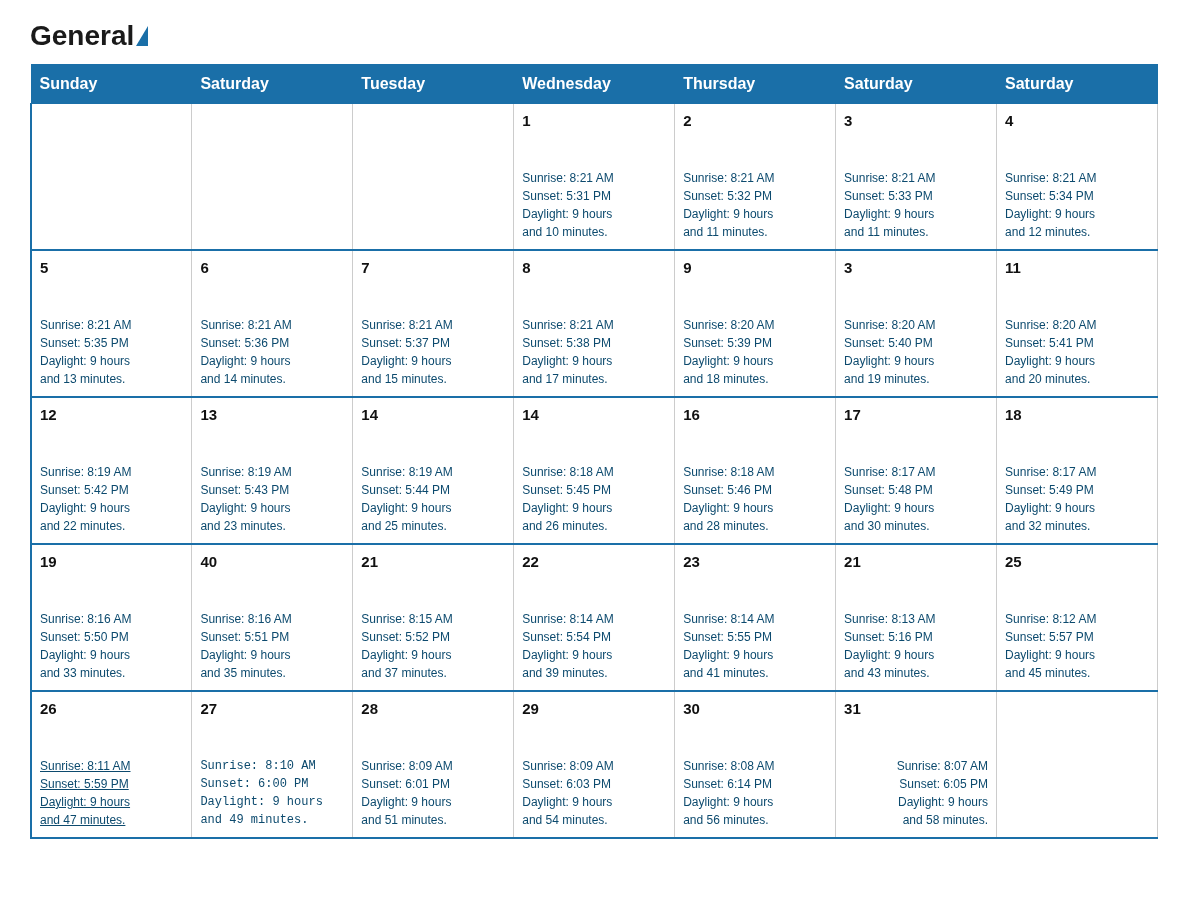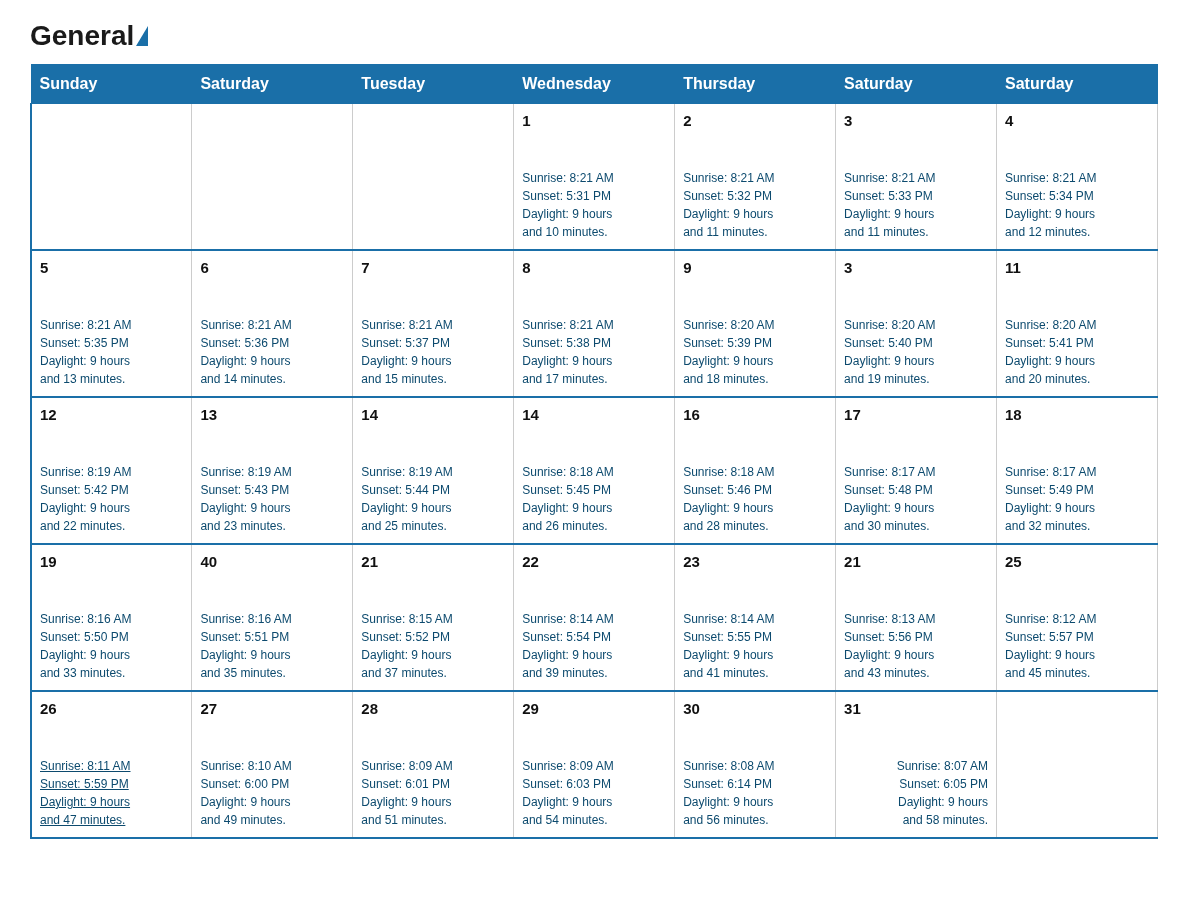--- a/index.html
+++ b/index.html
@@ -301,21 +301,21 @@
         <td>
           <div class="day-number">23</div>
           <div class="day-info" style="white-space: pre-line;">Sunrise: 8:14 AM
 Sunset: 5:55 PM
 Daylight: 9 hours
 and 41 minutes.</div>
         </td>
         <td>
           <div class="day-number">21</div>
           <div class="day-info" style="white-space: pre-line;">Sunrise: 8:13 AM
-Sunset: 5:56 PM
+Sunset: 5:16 PM
 Daylight: 9 hours
 and 43 minutes.</div>
         </td>
         <td>
           <div class="day-number">25</div>
           <div class="day-info" style="white-space: pre-line;">Sunrise: 8:12 AM
 Sunset: 5:57 PM
 Daylight: 9 hours
 and 45 minutes.</div>
         </td>
@@ -323,21 +323,21 @@
       <tr>
         <td>
           <div class="day-number">26</div>
           <div class="day-info" style="white-space: pre-line; text-decoration: underline;">Sunrise: 8:11 AM
 Sunset: 5:59 PM
 Daylight: 9 hours
 and 47 minutes.</div>
         </td>
         <td>
           <div class="day-number">27</div>
-          <div class="day-info" style="white-space: pre-line;">Sunrise: 8:10 AM
+          <div class="day-info" style="white-space: pre-line; font-family: Liberation Mono, monospace;">Sunrise: 8:10 AM
 Sunset: 6:00 PM
 Daylight: 9 hours
 and 49 minutes.</div>
         </td>
         <td>
           <div class="day-number">28</div>
           <div class="day-info" style="white-space: pre-line;">Sunrise: 8:09 AM
 Sunset: 6:01 PM
 Daylight: 9 hours
 and 51 minutes.</div>

